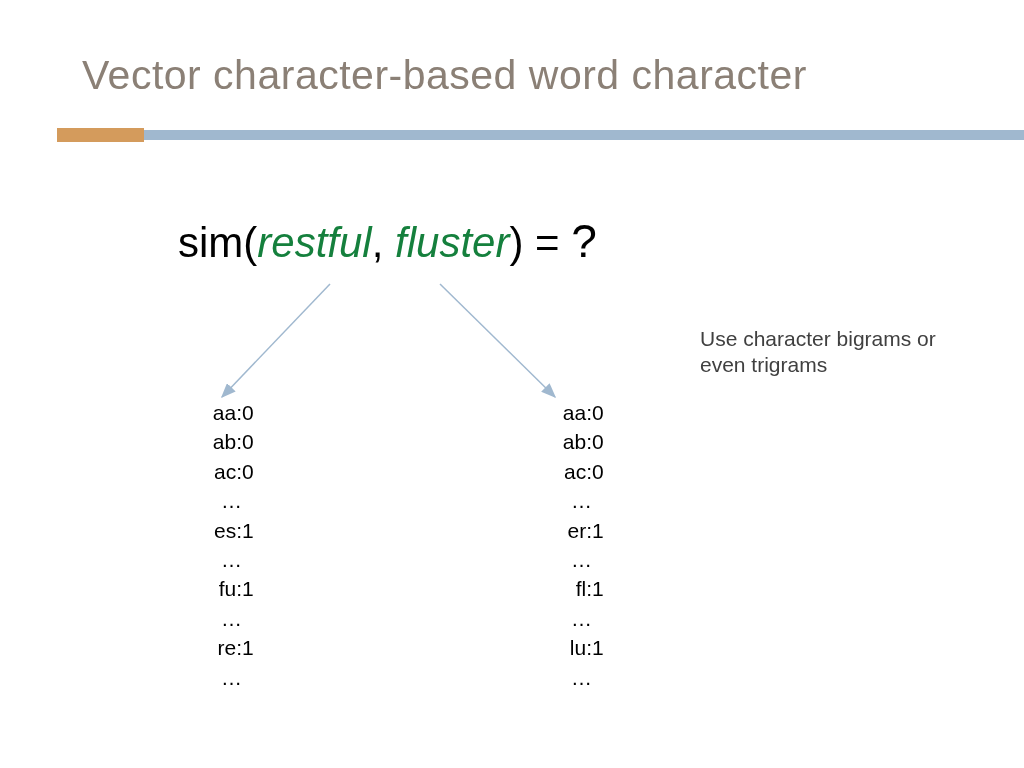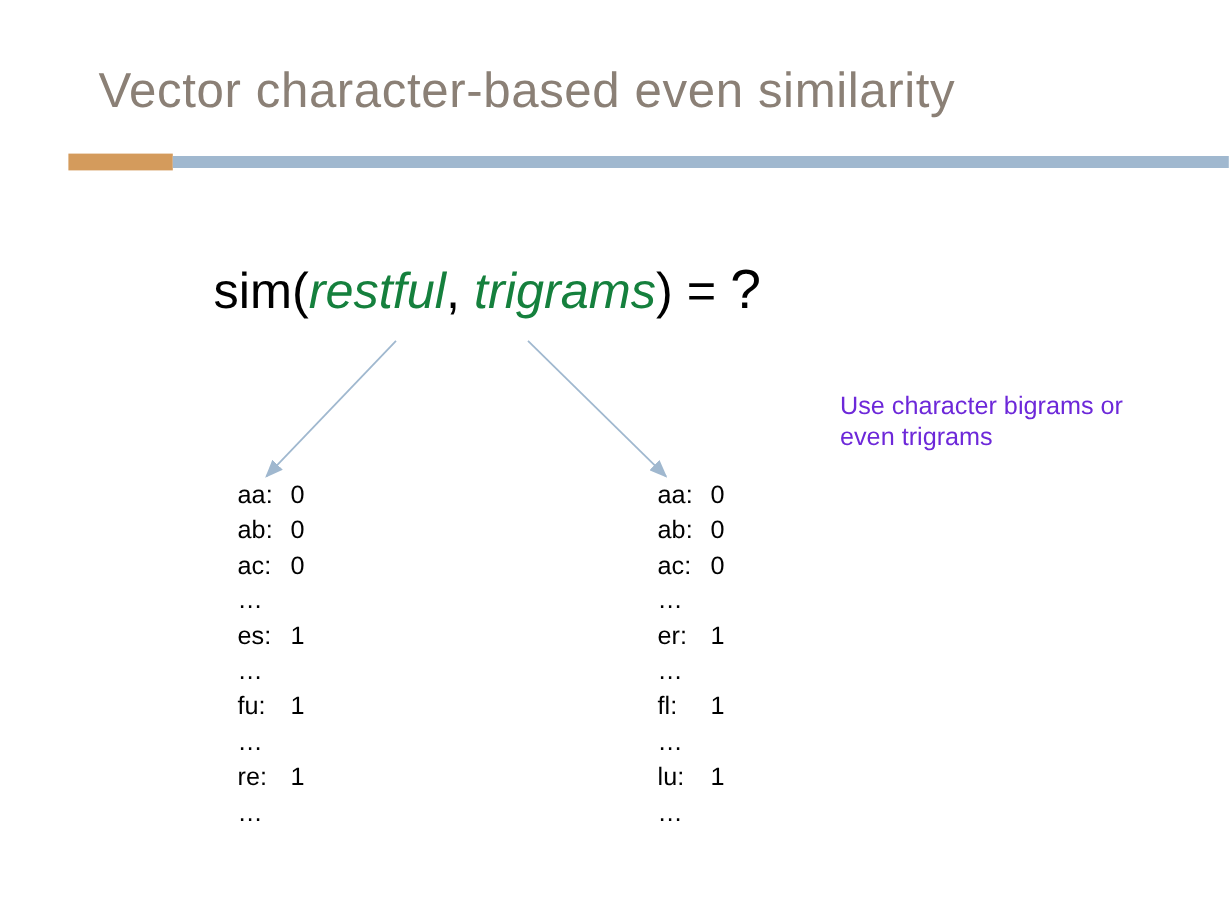--- a/index.html
+++ b/index.html
@@ -59,21 +59,21 @@
   .formula .qmark {
     font-size: 46px;
   }
   .note {
     position: absolute;
     top: 326px;
     left: 700px;
     width: 280px;
     font-size: 21px;
     font-weight: 400;
-    color: #6d28d9;
+    color: #404040;
     line-height: 1.25;
     font-family: "Century Gothic", "Futura", sans-serif;
   }
   .arrow-svg {
     position: absolute;
     top: 282px;
     left: 180px;
     width: 480px;
     height: 130px;
     pointer-events: none;
@@ -81,36 +81,36 @@
   .vec {
     position: absolute;
     font-size: 21px;
     font-weight: 400;
     color: #000000;
     line-height: 1.4;
     font-family: "Century Gothic", "Futura", sans-serif;
   }
   .vec.left { top: 398px; left: 198px; }
   .vec.right { top: 398px; left: 548px; }
-  .vec .row { display: flex; }
+  .vec .row { display: flex; text-align: right; }
   .vec .key { width: 44px; }
   .vec .val { }
 </style>
 </head>
 <body>
 
-<div class="title">Vector character-based even similarity</div>
+<div class="title">Vector character-based word character</div>
 
 <div class="divider">
   <div class="orange-block"></div>
   <div class="blue-bar"></div>
 </div>
 
 <div class="formula">
-  <span>sim(</span><span class="italic-blue">restful</span><span>, </span><span class="italic-blue">trigrams</span><span>) = </span><span class="qmark">?</span>
+  <span>sim(</span><span class="italic-blue">restful</span><span>, </span><span class="italic-blue">fluster</span><span>) = </span><span class="qmark">?</span>
 </div>
 
 <svg class="arrow-svg" viewBox="0 0 480 130">
   <defs>
     <marker id="arrowhead" markerWidth="10" markerHeight="8" refX="9" refY="4" orient="auto">
       <polygon points="0 0, 10 4, 0 8" fill="#a0b8cf"></polygon>
     </marker>
   </defs>
   <line x1="150" y1="2" x2="42" y2="115" stroke="#a0b8cf" stroke-width="1.5" marker-end="url(#arrowhead)"></line>
   <line x1="260" y1="2" x2="375" y2="115" stroke="#a0b8cf" stroke-width="1.5" marker-end="url(#arrowhead)"></line>

